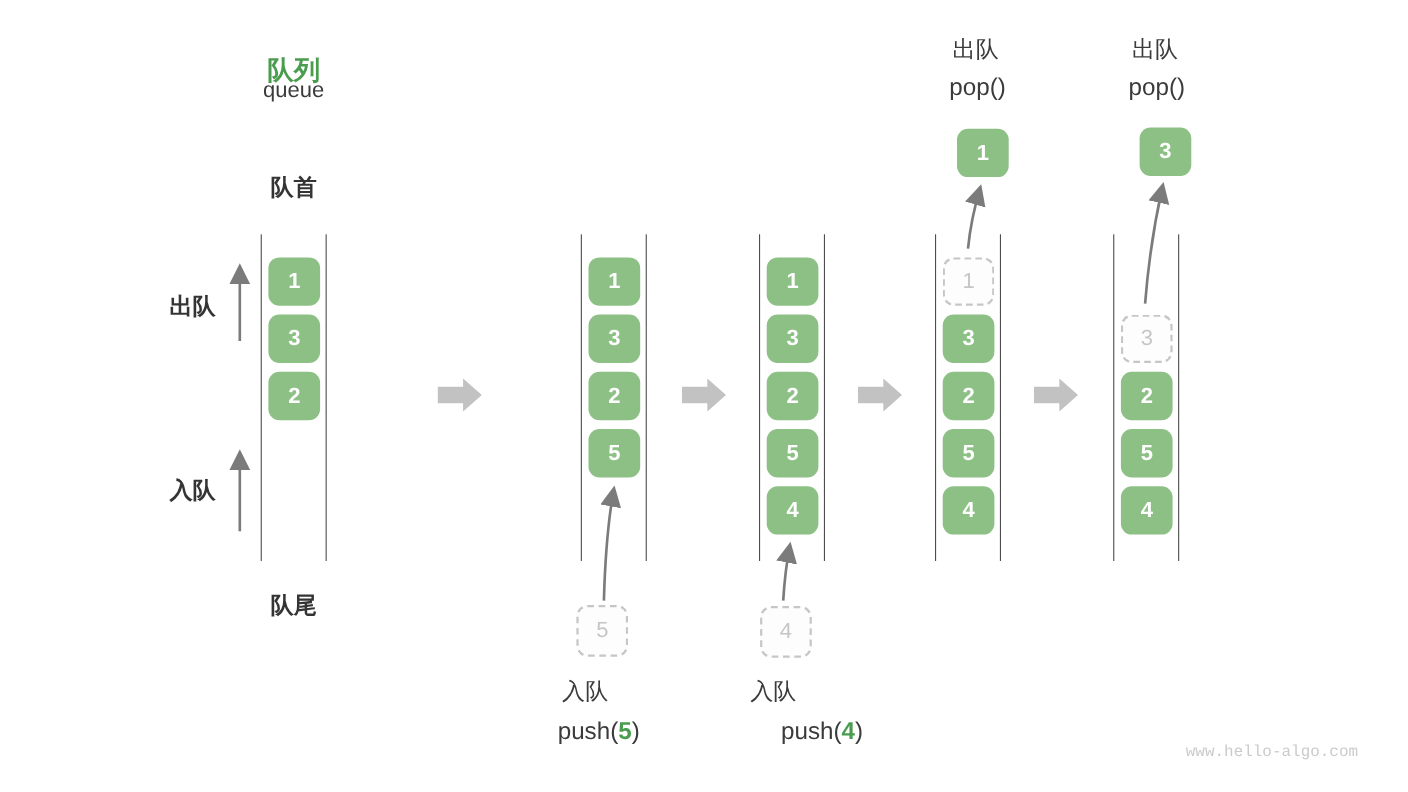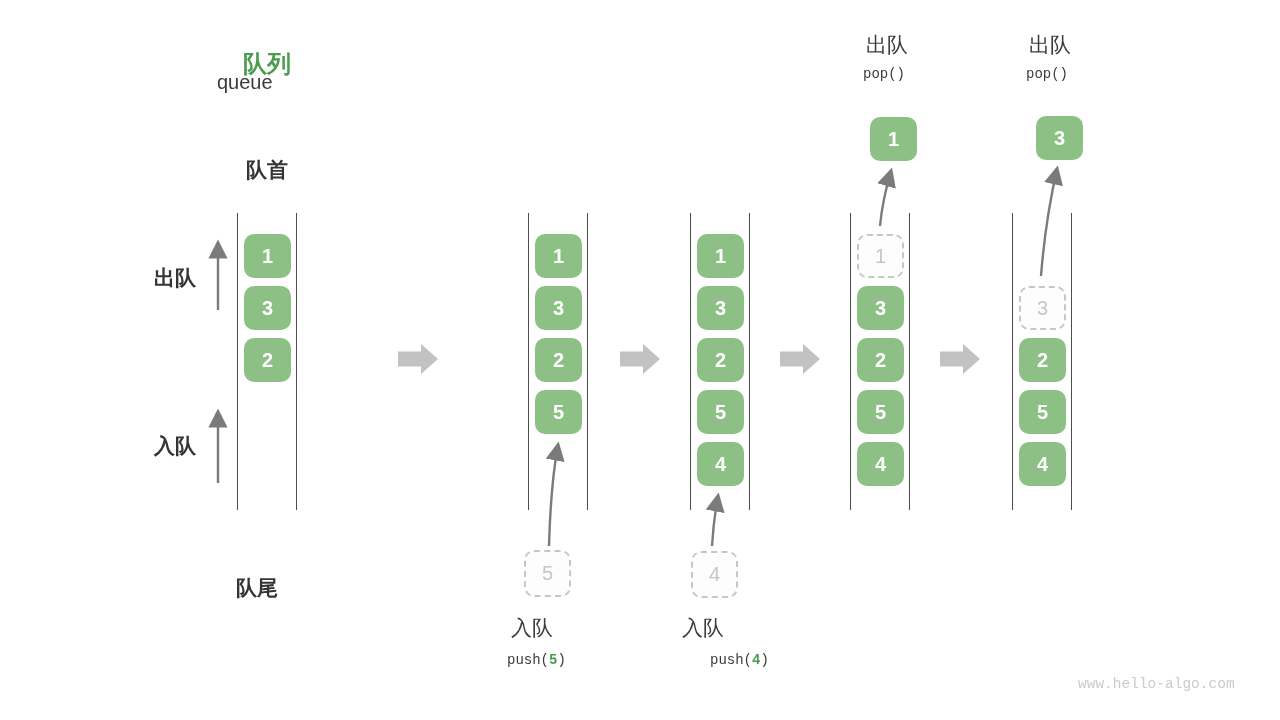--- a/index.html
+++ b/index.html
@@ -3,25 +3,25 @@
 <meta charset="utf-8">
 <style>
   html,body{margin:0;padding:0;background:#fff;}
   #canvas{
     position:relative;width:1280px;height:720px;background:#ffffff;overflow:hidden;
     font-family:"Liberation Sans","DejaVu Sans",sans-serif;color:var(--text-dark,#3b3b3b);
   }
   .abs{position:absolute;}
   
   .title-zh{left:217px;top:48px;width:100px;text-align:center;font-size:24px;font-weight:bold;color:var(--accent-green,#4a9d4f);}
-  .title-en{left:217px;top:71px;width:100px;text-align:left;font-size:20px;color:var(--text-dark,#3b3b3b);}
+  .title-en{left:217px;top:71px;width:100px;text-align:center;font-size:20px;color:var(--text-dark,#3b3b3b);}
   
   .lbl{font-size:21px;font-weight:bold;color:#343434;}
   .front-label{left:236px;top:156px;width:62px;text-align:center;}
-  .rear-label{left:236px;top:536px;width:62px;margin-top:38px;}
+  .rear-label{left:236px;top:536px;width:62px;text-align:center;}
   .side-label{width:46px;text-align:left;}
   .dequeue-side{left:154px;top:264px;}
   .enqueue-side{left:154px;top:432px;}
   
   .col{
     position:absolute;top:213px;height:297px;width:58px;
     border-left:1.6px solid var(--rail-gray,#4d4d4d);
     border-right:1.6px solid var(--rail-gray,#4d4d4d);
   }
   
@@ -31,21 +31,21 @@
     display:flex;align-items:center;justify-content:center;
     font-size:20px;font-weight:bold;
   }
   .ghost{
     background:#fdfdfd;border:2.4px dashed var(--dashed-border,#c6c6c6);
     color:var(--dashed-text,#c6c6c6);font-weight:400;
   }
   .pending{width:47px;height:47px;border-radius:10px;}
   
   .op-action{font-size:21px;font-weight:400;color:#3b3b3b;}
-  .op-code{font-family:Liberation Mono, monospace;font-size:14px;color:#3b3b3b;}
+  .op-code{font-family:Liberation Sans, sans-serif;font-size:22px;color:#3b3b3b;}
   .op-code .arg{color:var(--accent-green,#4a9d4f);font-weight:bold;}
   
   .watermark{left:1078px;top:676px;font-family:Liberation Mono, monospace;
     font-size:14.5px;color:var(--watermark-gray,#cbcbcb);}
   
   #overlay{position:absolute;left:0;top:0;pointer-events:none;}
   .thin-arrow{stroke:var(--arrow-gray,#7b7b7b);stroke-width:2.4;fill:none;}
   .block-arrow{fill:var(--block-arrow-gray,#c2c2c2);}
   .ah{fill:var(--arrow-gray,#7b7b7b);}
 </style>

